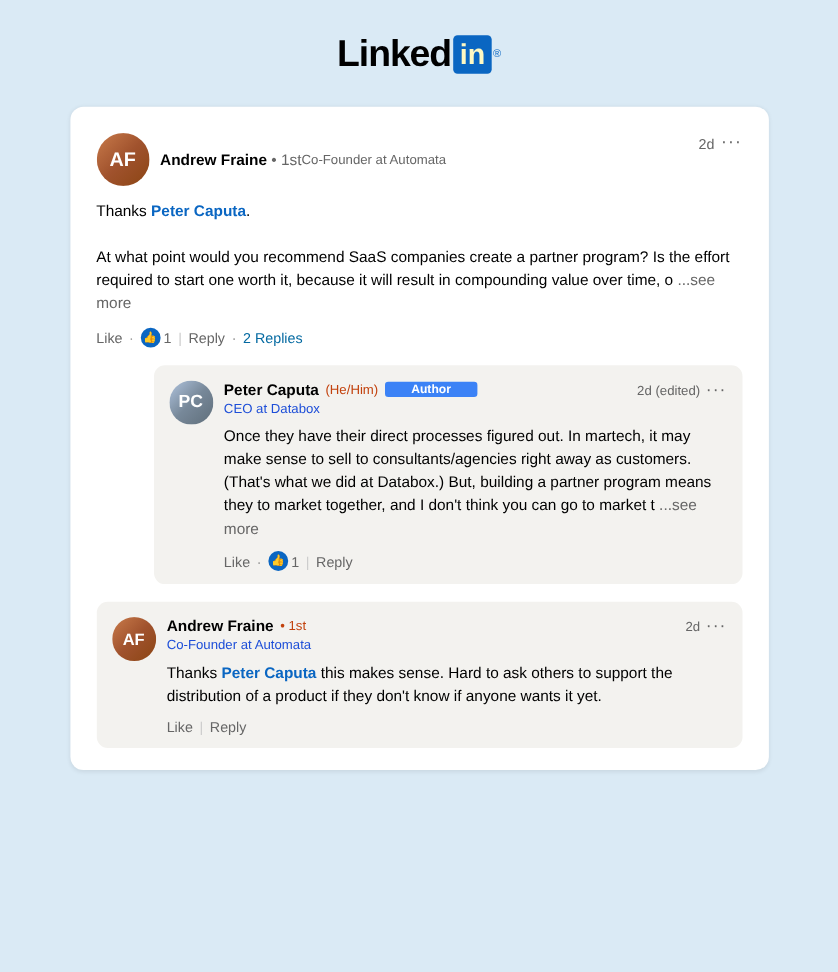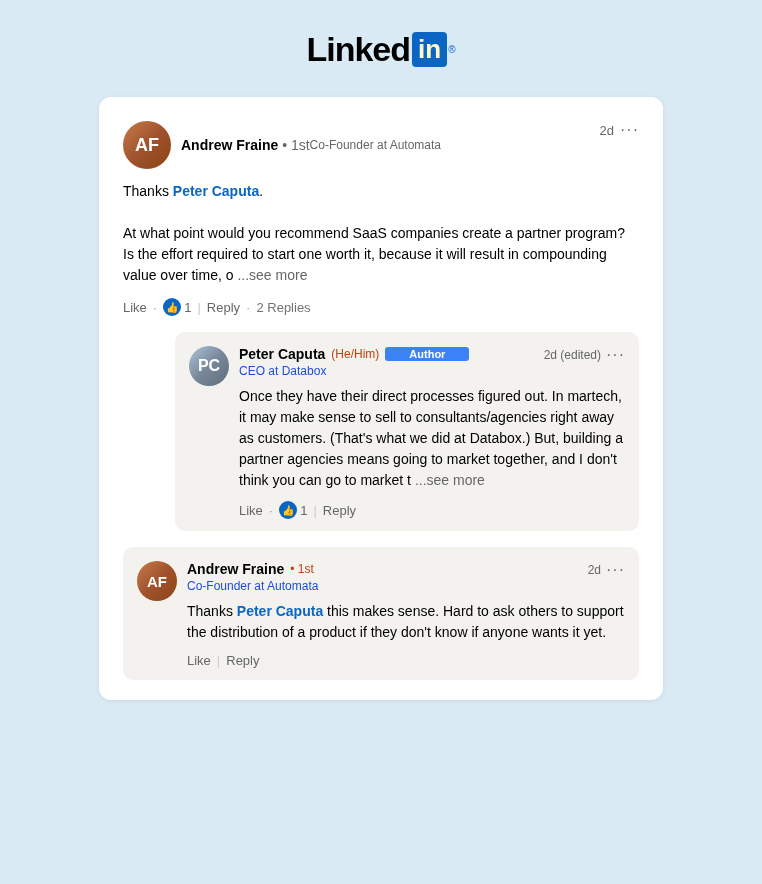--- a/index.html
+++ b/index.html
@@ -36,21 +36,21 @@
     .linkedin-dot {
       color: #0a66c2;
       font-size: 10px;
       vertical-align: super;
       margin-left: 1px;
     }
     .card {
       background: #fff;
       border-radius: 12px;
       padding: 24px 24px 20px 24px;
-      width: 564px;
+      width: 635px;
       box-shadow: 0 1px 4px rgba(0,0,0,0.08);
     }
 
     
     .post {
       display: flex;
       flex-direction: column;
     }
     .post-header {
       display: flex;
@@ -184,21 +184,21 @@
       display: inline-flex;
       align-items: center;
       justify-content: center;
       color: #fff;
       font-size: 10px;
     }
     .dot-sep {
       color: #999;
     }
     .replies-count {
-      color: #737373;
+      color: #0369a1;
       font-size: 13px;
     }
 
     
     .replies-section {
       margin-top: 16px;
       margin-left: 0;
       border-left: none;
     }
     .comment {
@@ -349,21 +349,21 @@
               <span class="author-badge">Author</span>
             </div>
             <div class="comment-title">CEO at Databox</div>
           </div>
           <div class="comment-meta">
             <span>2d (edited)</span>
             <span class="dots-menu">···</span>
           </div>
         </div>
         <div class="comment-content">
-          <span>Once they have their direct processes figured out. In martech, it may make sense to sell to consultants/agencies right away as customers. (That's what we did at Databox.) But, building a partner agencies means going to market together, and I don't think you can go to market t</span>
+          <span>Once they have their direct processes figured out. In martech, it may make sense to sell to consultants/agencies right away as customers. (That's what we did at Databox.) But, building a partner program means they to market together, and I don't think you can go to market t</span>
           <span class="see-more-link">...see more</span>
         </div>
         <div class="comment-actions">
           <button class="action-btn">Like</button>
           <span class="dot-sep">·</span>
           <div class="like-count">
             <span class="thumb-icon">👍</span>
             <span>1</span>
           </div>
           <span class="divider">|</span>

